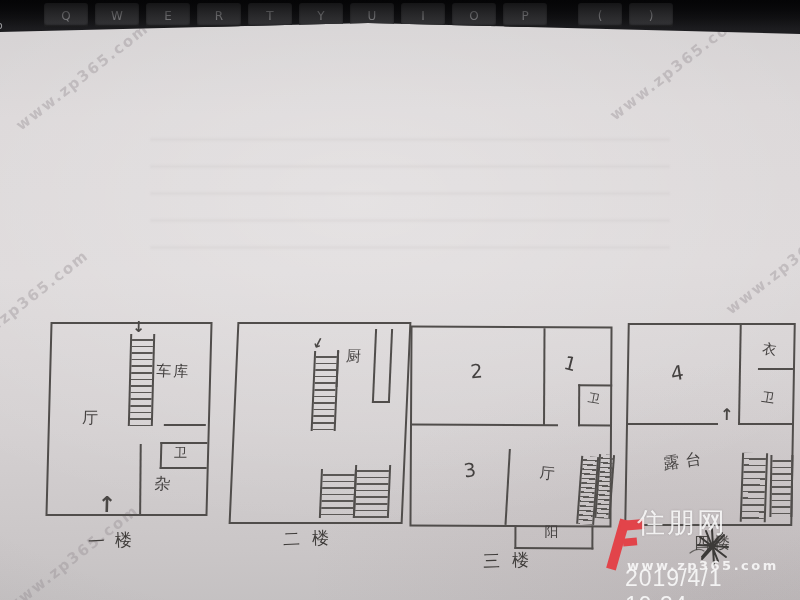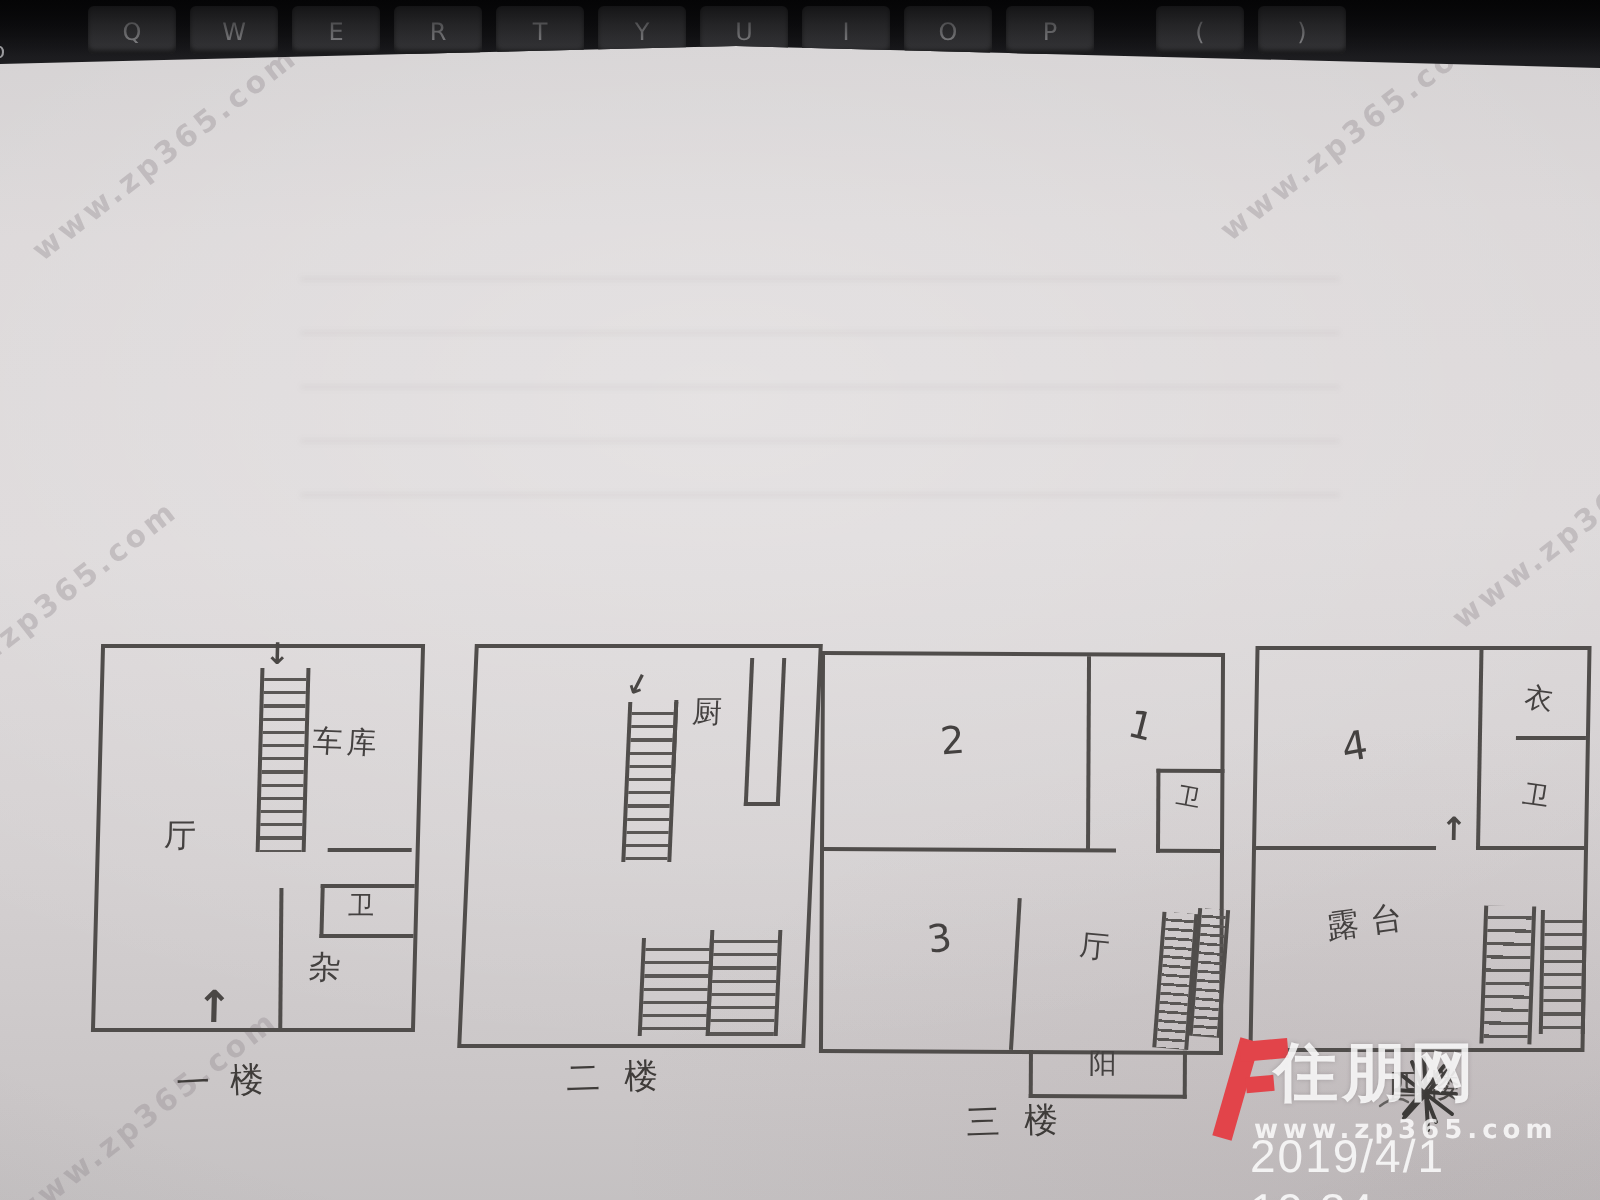--- a/index.html
+++ b/index.html
@@ -61,22 +61,22 @@
   .openbox-lt{position:absolute;border-left:2px solid #504d4b;border-top:2px solid #504d4b;}
   
   .diag{
     position:absolute;color:rgba(148,140,144,0.38);font-size:15px;letter-spacing:2px;
     transform:rotate(-38deg);transform-origin:left center;white-space:nowrap;font-weight:bold;
   }
   
   .brand-logo{position:absolute;left:610px;top:518px;width:36px;height:54px;z-index:6;}
   .brand-logo i{position:absolute;background:#e2444a;display:block;}
   .brand-text{
-    position:absolute;left:637px;top:515px;z-index:6;
-    font-size:32px;font-weight:700;letter-spacing:2px;color:rgba(255,255,255,0.84);
+    position:absolute;left:637px;top:504px;z-index:6;
+    font-size:28px;font-weight:400;letter-spacing:2px;color:rgba(255,255,255,0.84);
     text-shadow:0 0 2px rgba(110,104,108,0.4);
   }
   .site-text{
     position:absolute;left:627px;top:558px;z-index:6;
     font-size:13px;font-weight:bold;letter-spacing:2.5px;color:rgba(255,255,255,0.8);
   }
   .stamp-time{
     position:absolute;left:625px;top:565px;z-index:6;
     font-family:"Liberation Sans",sans-serif;
     font-size:23px;color:rgba(250,250,250,0.88);word-spacing:10px;letter-spacing:1px;

